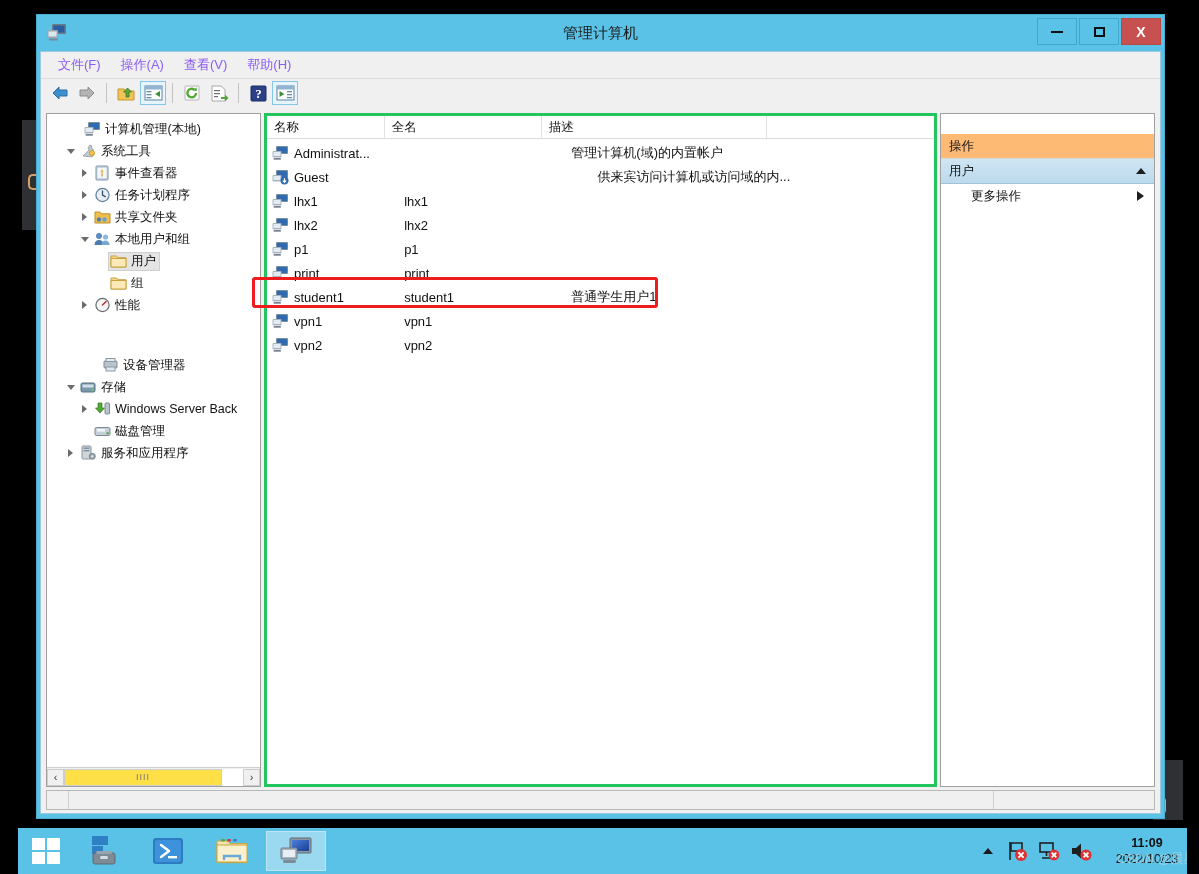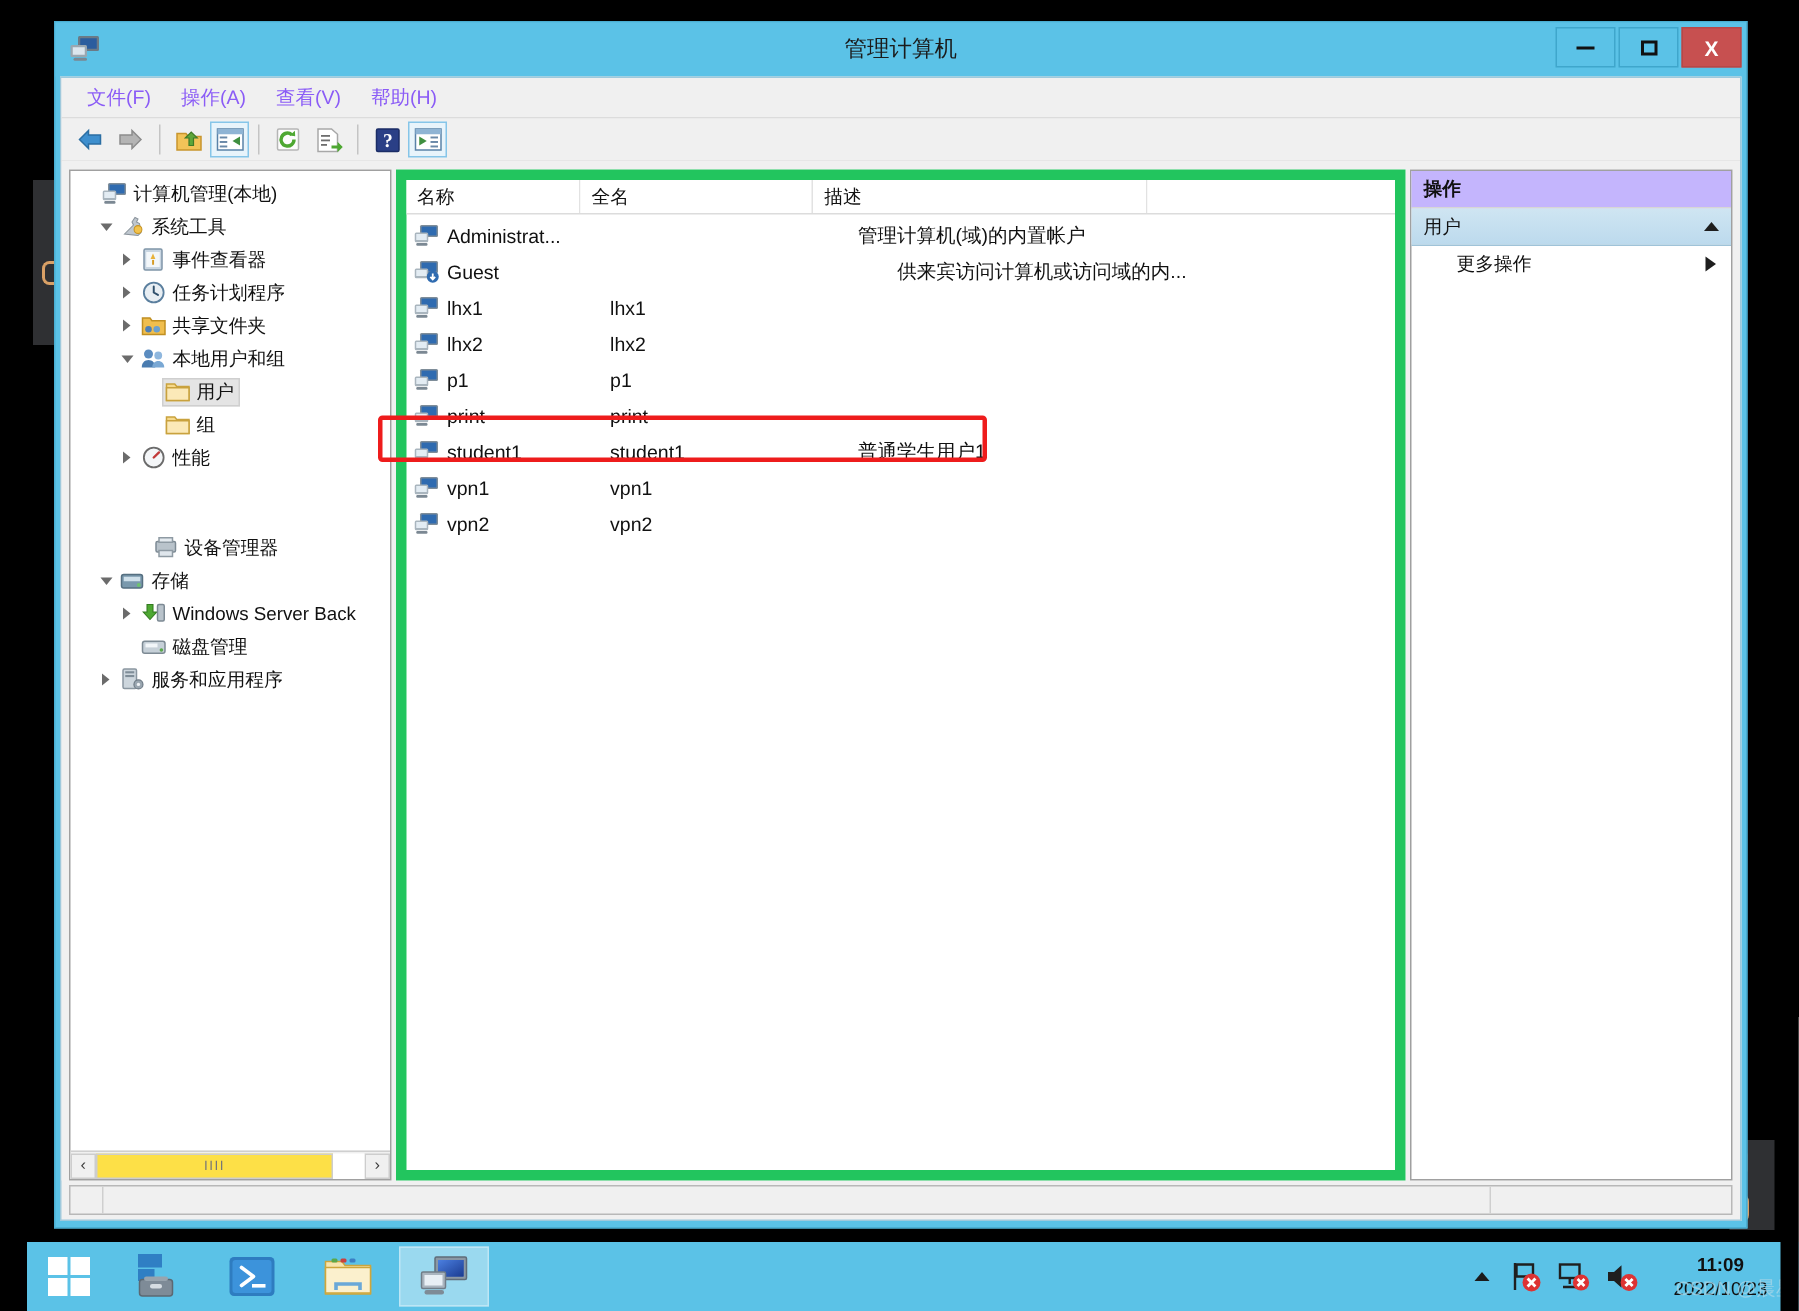--- a/index.html
+++ b/index.html
@@ -77,34 +77,34 @@
   .ticon{width:17px;height:16px;margin-right:4px;flex:none;}
 
   
   .hscroll{position:absolute;left:0;right:0;bottom:0;height:18px;background:#f0f0f0;border-top:1px solid #cfcfcf;display:flex;align-items:center;}
   .hs-btn{width:17px;height:17px;display:flex;align-items:center;justify-content:center;font-size:11px;color:#3c3c3c;background:#f0f0f0;border:1px solid #cdcdcd;box-sizing:border-box;cursor:default;}
   .hs-track{flex:1;height:17px;background:#fff;position:relative;}
   .hs-thumb{position:absolute;left:0;top:0;height:17px;width:158px;background:#fde047;border:1px solid #cdcdcd;box-sizing:border-box;display:flex;align-items:center;justify-content:center;text-align:right;}
   .hs-grip{font-size:9px;color:#777;letter-spacing:1px;}
 
   
-  .list-pane{flex:1;margin-left:3px;background:#fff;border:7px solid #22c55e;box-sizing:border-box;overflow:hidden;position:relative;}
+  .list-pane{flex:1;margin-left:3px;background:#fff;border:3px solid #22c55e;box-sizing:border-box;overflow:hidden;position:relative;}
   .lv-header{display:flex;height:22px;background:#fff;border-bottom:1px solid #dcdcdc;}
   .lv-th{
     font-size:12.5px;color:#111;display:flex;align-items:center;padding-left:7px;
     border-right:1px solid #e2e2e2;box-sizing:border-box;background:#fff;cursor:default;
   }
   .lv-row{display:flex;height:24px;align-items:center;cursor:default;gap:19px;}
   .lv-td{font-size:13px;color:#111;padding-left:7px;box-sizing:border-box;white-space:nowrap;overflow:hidden;display:flex;align-items:center;}
   .lv-td.first{padding-left:5px;}
   .usericon{width:17px;height:16px;margin-right:5px;flex:none;}
 
   
   .action-pane{width:215px;margin-left:3px;background:#fff;border:1px solid #a0a0a0;box-sizing:border-box;flex:none;}
-  .ap-title{height:24px;display:flex;align-items:center;padding-left:8px;font-size:12.5px;font-weight:bold;color:#111;border-bottom:1px solid #d6d6d6;background:#c4b5fd;}
+  .ap-title{height:24px;display:flex;align-items:center;padding-left:8px;font-size:12.5px;font-weight:normal;color:#111;border-bottom:1px solid #d6d6d6;background:#fdba74;margin-top:20px;}
   .ap-group{height:24px;display:flex;align-items:center;padding:0 8px;font-size:12.5px;color:#111;
     background:linear-gradient(to bottom,#cfe5f2,#bcdaed);border-bottom:1px solid #9fc3d8;}
   .ap-group .gname{flex:1;}
   .ap-item{height:24px;display:flex;align-items:center;padding-left:30px;padding-right:10px;font-size:12.5px;color:#111;cursor:default;}
   .ap-item .iname{flex:1;}
   .caret-up{width:0;height:0;border-left:5px solid transparent;border-right:5px solid transparent;border-bottom:6px solid #1e1e1e;}
   .caret-right{width:0;height:0;border-top:5px solid transparent;border-bottom:5px solid transparent;border-left:7px solid #1e1e1e;}
 
   
   .statusbar{position:absolute;left:5px;right:5px;bottom:3px;height:20px;display:flex;
@@ -247,21 +247,21 @@
             <path d="M3.5 6 L8.5 9 L3.5 12 Z" fill="#3f8f3f"></path>
           </svg>
         </div>
       </div>
 
       <div class="panes">
 
         <div class="tree-pane">
           <div class="tree-scroll">
 
-            <div class="tnode" style="padding-left:4px;">
+            <div class="tnode" style="padding-left:20px;">
               <span class="expander"></span>
               <span class="twrap">
                 <span class="ticon">
                   <svg width="17" height="16" viewBox="0 0 17 16">
                       <rect x="4" y="1" width="12" height="8" rx="1" fill="#7e8d99"></rect>
                       <rect x="5" y="2" width="10" height="6" fill="#2f6bb0"></rect>
                       <rect x="0.5" y="6" width="9" height="6.5" rx="1" fill="#a9b5be"></rect>
                       <rect x="1.5" y="7" width="7" height="4" fill="#e3ecf3"></rect>
                       <rect x="1.5" y="13" width="7.5" height="1.8" rx=".8" fill="#7b8893"></rect>
                     </svg>

